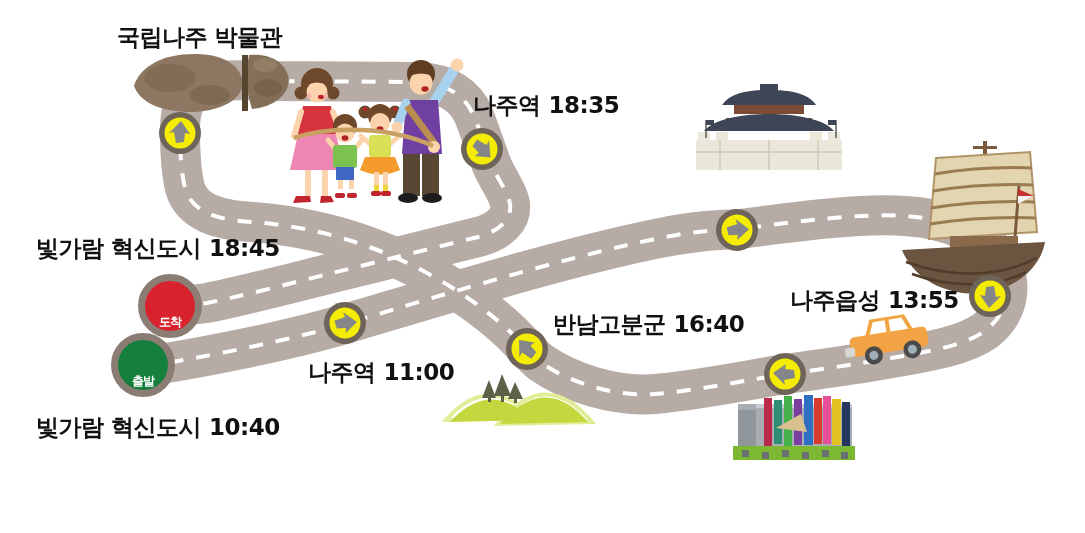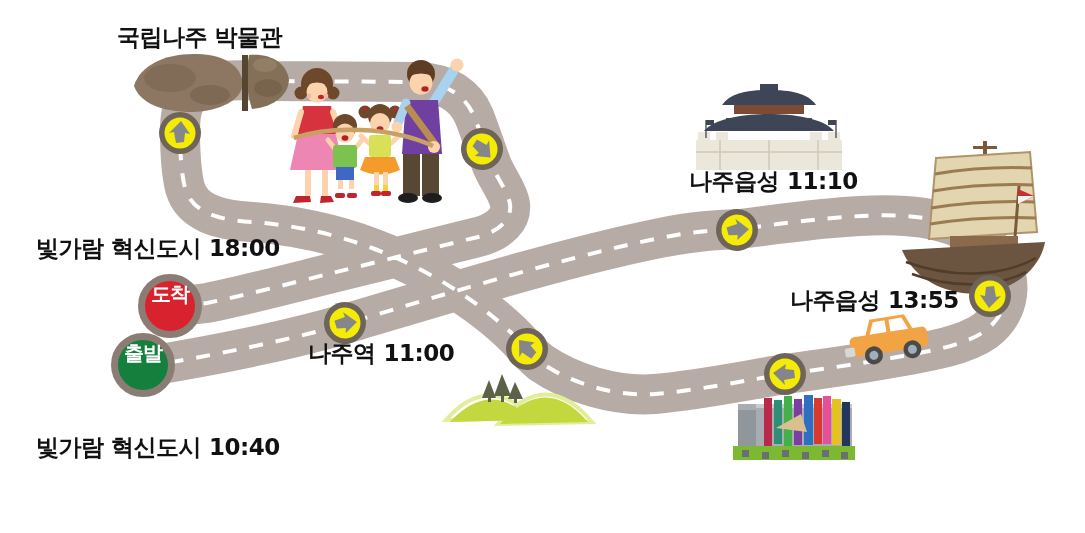--- a/index.html
+++ b/index.html
@@ -3,22 +3,22 @@
 <meta charset="utf-8">
 <style>
   html,body{margin:0;padding:0;background:#ffffff;}
   .stage{position:relative;width:1085px;height:533px;background:#fff;overflow:hidden;
          font-family:"DejaVu Sans","Liberation Sans",sans-serif;}
   .stage svg{position:absolute;left:0;top:0;}
   .label{position:absolute;white-space:nowrap;font-size:23px;font-weight:700;color:#111;
          letter-spacing:-0.5px;}
   .label .t{margin-left:8px;}
   .badge{position:absolute;width:50px;height:50px;border-radius:50%;border:7px solid #8b7d74;
-         display:flex;align-items:flex-start;justify-content:center;color:#fff;font-weight:700;
-         font-size:20px;letter-spacing:-1px;}
+         display:flex;align-items:flex-end;justify-content:center;color:#fff;font-weight:700;
+         font-size:12px;letter-spacing:-1px;}
   .badge.arrive{left:138px;top:274px;background:#d8232f;}
   .badge.depart{left:111px;top:333px;background:#15803d;}
 </style>
 </head>
 <body>
 
 <div class="stage">
 
 <svg width="1085" height="533" viewBox="0 0 1085 533">
 
@@ -297,25 +297,26 @@
     <path d="M-10,-4 L1,-6 L0,-11 L12,1 L-1,10 L0,5 L-9,4 Z" fill="#85868a"></path>
   </g>
   <g transform="translate(345,323) rotate(-10)">
     <circle r="21" fill="#6f6459"></circle>
         <circle r="15.5" fill="#f4ec04"></circle>
     <path d="M-10,-4 L1,-6 L0,-11 L12,1 L-1,10 L0,5 L-9,4 Z" fill="#85868a"></path>
   </g>
 </svg>
 
 <div class="label" style="left:117px;top:22px"><span>국립나주 박물관</span><span class="t"></span></div>
-<div class="label" style="left:689px;top:166px"><span>나주읍성</span><span class="t">11:10</span></div>
-<div class="label" style="left:36px;top:233px"><span>빛가람 혁신도시</span><span class="t">18:00</span></div>
+<div class="label" style="left:473px;top:90px"><span>나주역</span><span class="t">18:35</span></div>
+<div class="label" style="left:36px;top:233px"><span>빛가람 혁신도시</span><span class="t">18:45</span></div>
 <div class="label" style="left:790px;top:285px"><span>나주읍성</span><span class="t">13:55</span></div>
-<div class="label" style="left:308px;top:338px"><span>나주역</span><span class="t">11:00</span></div>
-<div class="label" style="left:36px;top:432px"><span>빛가람 혁신도시</span><span class="t">10:40</span></div>
+<div class="label" style="left:553px;top:309px"><span>반남고분군</span><span class="t">16:40</span></div>
+<div class="label" style="left:308px;top:357px"><span>나주역</span><span class="t">11:00</span></div>
+<div class="label" style="left:36px;top:412px"><span>빛가람 혁신도시</span><span class="t">10:40</span></div>
 
 <div class="badge arrive">
       <span>도착</span>
     </div>
 <div class="badge depart">
       <span>출발</span>
     </div>
 
 </div>
 

